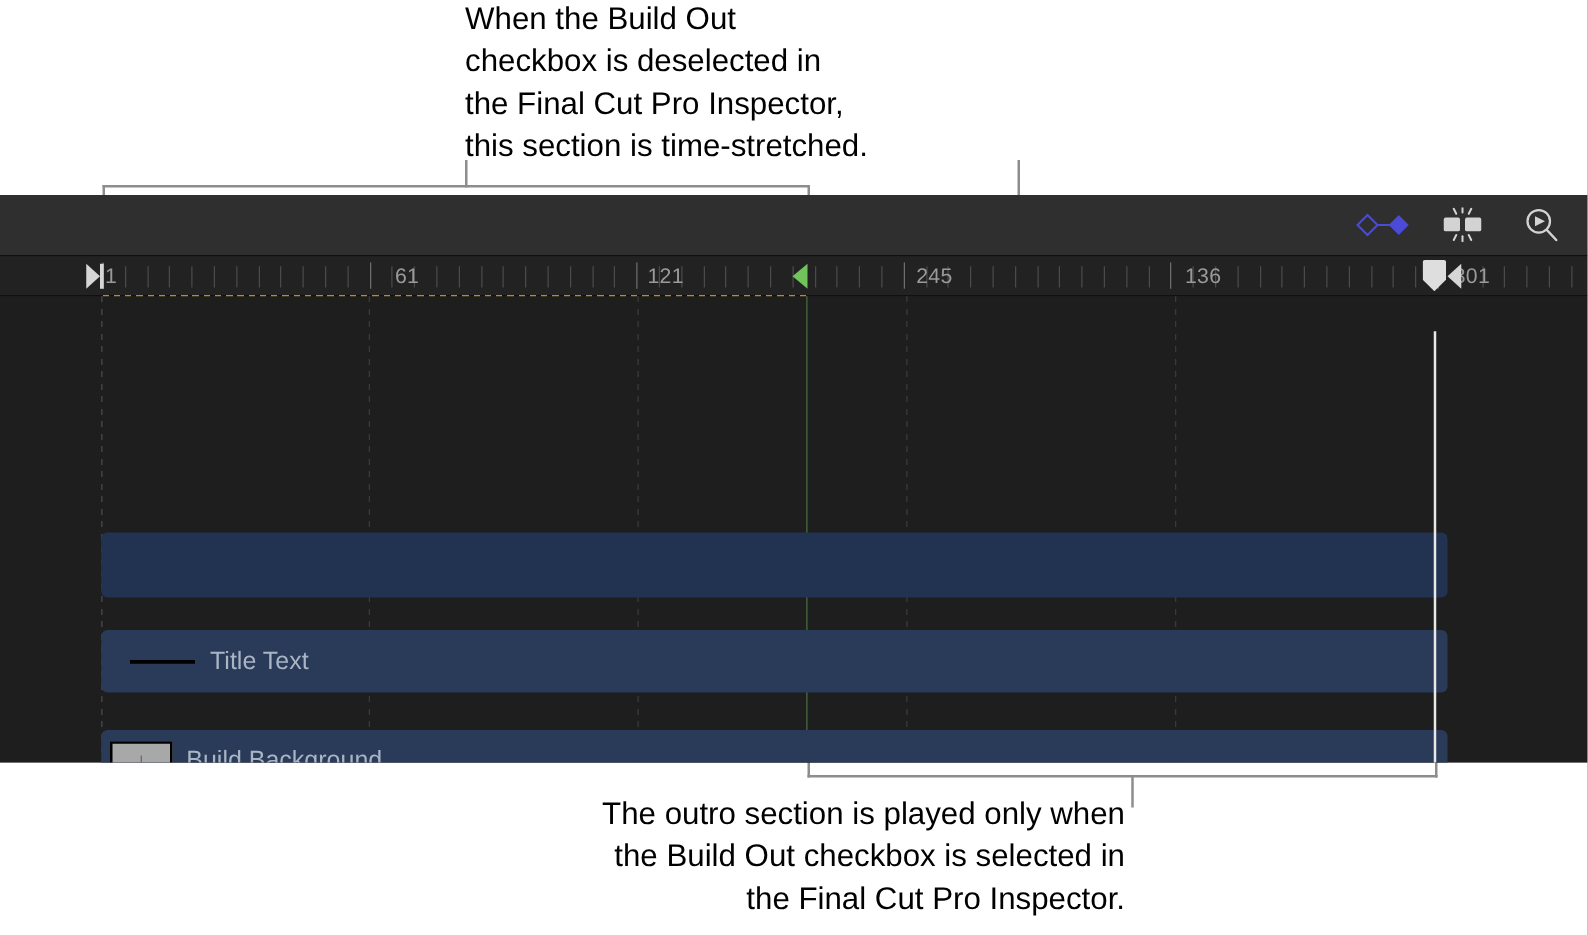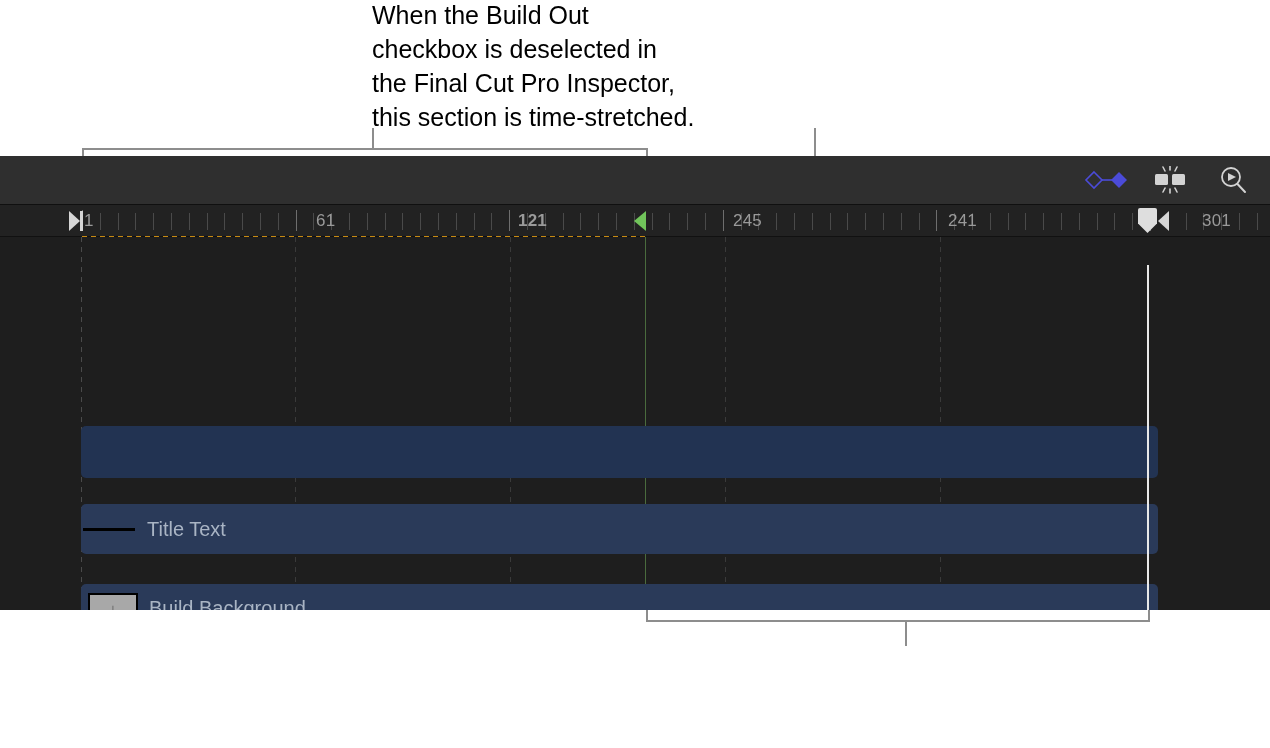--- a/index.html
+++ b/index.html
@@ -187,21 +187,21 @@
     padding-left: 7px;
   }
   #bar-objects-inner {
     position: absolute; left: 81px; top: 196px;
     width: 1077px; height: 45px;
     background: #1f2d47; border-radius: 0 0 5px 5px;
   }
   #bar-title-text {
     top: 267px; width: 1077px; height: 50px;
     background: #2a3a59;
-    padding-left: 2px;
+    padding-left: 23px;
   }
   #bar-title-bg {
     top: 347px; width: 1077px; height: 48px;
     background: #2a3a59;
     padding-left: 7px;
   }
 
   .layer-label {
     color: #a9b4c4;
     font-size: 20px;
@@ -228,20 +228,23 @@
 <body>
 
 <div class="stage">
 
   <div class="callout" id="callout-top-left">When the Build Out
 checkbox is deselected in
 the Final Cut Pro Inspector,
 this section is time-stretched.</div>
 
 
+  <div class="callout" id="callout-bottom">The outro section is played only when
+the Build Out checkbox is selected in
+the Final Cut Pro Inspector.</div>
 
   <div class="rule rule-h" id="bracket-top-h"></div>
   <div class="rule rule-v" id="bracket-top-left"></div>
   <div class="rule rule-v" id="bracket-top-right"></div>
   <div class="rule rule-v" id="bracket-top-stem"></div>
 
   <div class="rule rule-h" id="leader-buildout-h"></div>
   <div class="rule rule-v" id="leader-buildout-v"></div>
 
   <div class="rule rule-h" id="bracket-bot-h"></div>
@@ -351,24 +354,24 @@
           <div class="tick" style="left: 1168px;"></div>
           <div class="tick" style="left: 1186px;"></div>
           <div class="tick" style="left: 1203px;"></div>
           <div class="tick" style="left: 1221px;"></div>
           <div class="tick" style="left: 1239px;"></div>
           <div class="tick" style="left: 1257px;"></div>
         </div>
       <div id="ruler-labels">
           <div class="ruler-label" style="left: 84px;">1</div>
           <div class="ruler-label" style="left: 305px; margin-left: 11px;">61</div>
-          <div class="ruler-label" style="left: 518px; font-weight: bold;">121</div>
+          <div class="ruler-label" style="left: 518px;">121</div>
           <div class="ruler-label" style="left: 733px;">245</div>
-          <div class="ruler-label" style="left: 948px;">241</div>
-          <div class="ruler-label" style="left: 1163px; margin-left: 39px;">301</div>
+          <div class="ruler-label" style="left: 948px;">136</div>
+          <div class="ruler-label" style="left: 1163px;">301</div>
         </div>
 
       <div id="marker-in"></div>
       <div id="marker-in-bar"></div>
       <div id="marker-buildout"></div>
       <div id="marker-out"></div>
       <div id="playhead"></div>
     </div>
 
     <div id="play-range"></div>

